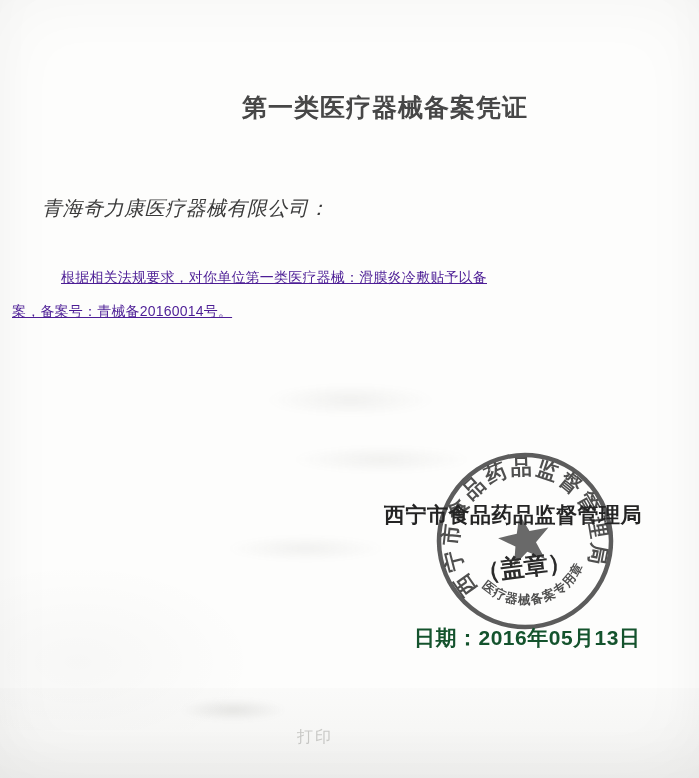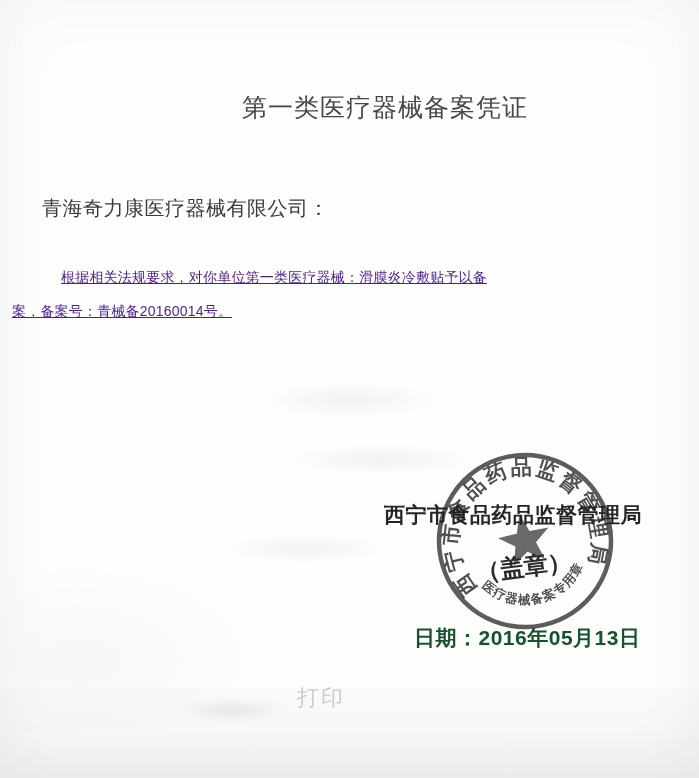--- a/index.html
+++ b/index.html
@@ -15,27 +15,28 @@
   .bottom-shade{
     position:absolute;left:0;right:0;top:688px;height:90px;
     background:linear-gradient(180deg, rgba(70,70,62,0.015), rgba(70,70,62,0.055));
   }
   .corner-shade{
     position:absolute;left:0;top:560px;width:260px;height:170px;
     background:radial-gradient(ellipse at 30% 60%, rgba(0,0,0,0.025), transparent 70%);
   }
   .doc-title{
     position:absolute;left:242px;top:91px;
-    font-size:25px;letter-spacing:1px;color:#474747;font-weight:400;
+    font-size:25px;letter-spacing:1px;color:#474747;font-weight:700;
     white-space:nowrap;
   }
   .recipient{
     position:absolute;left:42px;top:195px;
     font-size:20px;letter-spacing:0.5px;color:#3a3a3a;
     white-space:nowrap;
+    font-style:italic;
   }
   .body-line{position:absolute;font-size:14px;color:#4c1d95;letter-spacing:0.2px;white-space:nowrap;text-decoration:underline;}
   .body-line.l1{left:61px;top:269px;}
   .body-line.l2{left:12px;top:303px;}
   .issuer-line{
     position:absolute;left:384px;top:501px;z-index:6;
     font-size:21px;font-weight:bold;letter-spacing:0.5px;color:#242424;
     white-space:nowrap;
   }
   .seal-note{
@@ -55,22 +56,22 @@
   .ghost{
     position:absolute;pointer-events:none;
     background:radial-gradient(ellipse at center, rgba(95,95,90,0.075), transparent 72%);
     filter:blur(2px);
   }
   .ghost.g1{left:268px;top:384px;width:165px;height:32px;}
   .ghost.g2{left:294px;top:446px;width:175px;height:27px;}
   .ghost.g3{left:228px;top:536px;width:155px;height:25px;}
   .ghost.g4{left:183px;top:699px;width:100px;height:22px;background:radial-gradient(ellipse at center, rgba(95,95,90,0.12), transparent 75%);}
   .ghost-print{
-    position:absolute;left:297px;top:683px;
-    font-size:22px;color:rgba(125,125,122,0.38);filter:blur(0.6px);
+    position:absolute;left:297px;top:727px;
+    font-size:16px;color:rgba(125,125,122,0.38);filter:blur(0.6px);
     letter-spacing:2px;white-space:nowrap;
   }
 </style>
 </head>
 <body>
 
 <div class="paper-vignette"></div>
 <div class="corner-shade"></div>
 <div class="bottom-shade"></div>
 

